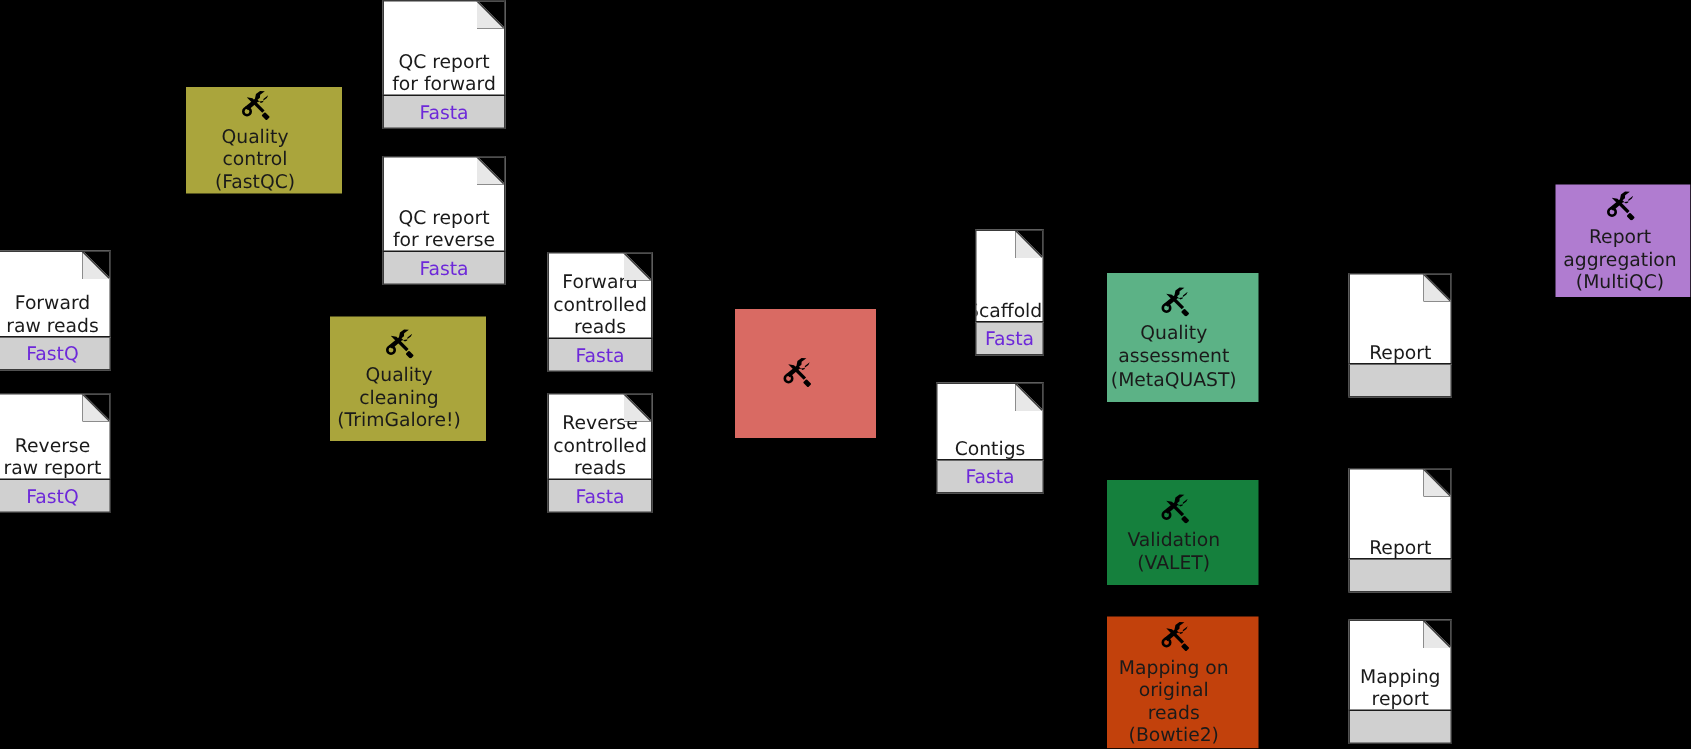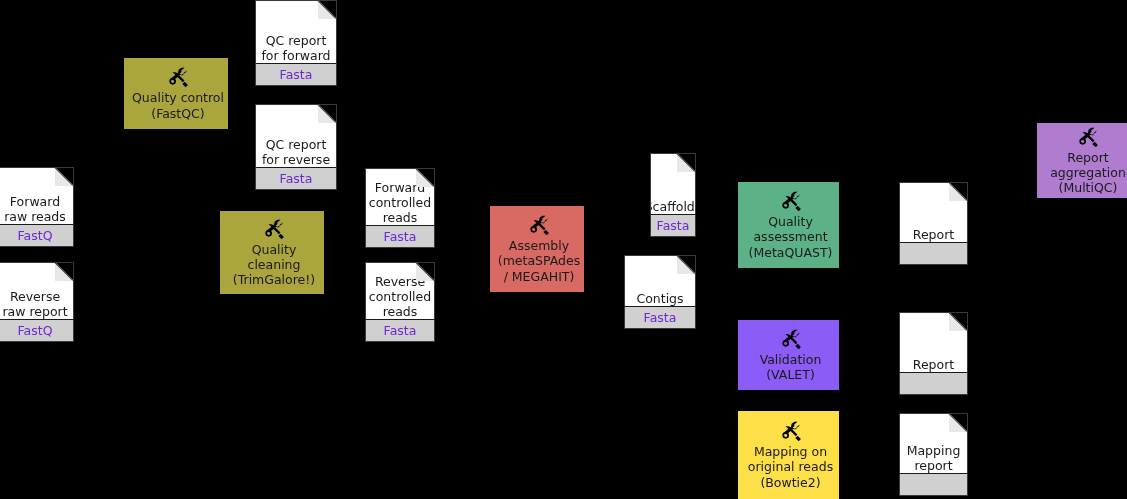--- a/index.html
+++ b/index.html
@@ -23,21 +23,21 @@
     position: absolute;
     box-sizing: border-box;
     display: flex;
     flex-direction: column;
     align-items: center;
     justify-content: center;
     text-align: center;
     color: #1a1a1a;
     font-size: 12.5px;
     line-height: 1.22;
-    padding: 5px 0 6px 4px;
+    padding: 5px 16px 6px 4px;
   }
   .tool .tool-icon {
     display: block;
     margin-bottom: 3px;
     line-height: 0;
   }
   .tool .tool-label {
     display: block;
     white-space: pre-line;
   }
@@ -132,40 +132,37 @@
           <use href="#tools-glyph"></use>
         </svg></span>
       <span class="tool-label">Quality
 cleaning
 (TrimGalore!)</span>
     </div>
     <div class="tool" style="left: 490px; top: 206px; width: 94px; height: 86px; background: rgb(217, 106, 99);">
       <span class="tool-icon"><svg width="22" height="22" viewBox="0 0 64 64">
           <use href="#tools-glyph"></use>
         </svg></span>
-      <span class="tool-label">Assembly
-(metaSPAdes
-/ MEGAHIT)</span>
     </div>
     <div class="tool" style="left: 738px; top: 182px; width: 101px; height: 86px; background: rgb(92, 178, 134);">
       <span class="tool-icon"><svg width="22" height="22" viewBox="0 0 64 64">
           <use href="#tools-glyph"></use>
         </svg></span>
       <span class="tool-label">Quality
 assessment
 (MetaQUAST)</span>
     </div>
-    <div class="tool" style="left: 738px; top: 320px; width: 101px; height: 70px; background: #8b5cf6;">
+    <div class="tool" style="left: 738px; top: 320px; width: 101px; height: 70px; background: #15803d;">
       <span class="tool-icon"><svg width="22" height="22" viewBox="0 0 64 64">
           <use href="#tools-glyph"></use>
         </svg></span>
       <span class="tool-label">Validation
 (VALET)</span>
     </div>
-    <div class="tool" style="left: 738px; top: 411px; width: 101px; height: 88px; background: #fde047;">
+    <div class="tool" style="left: 738px; top: 411px; width: 101px; height: 88px; background: #c2410c;">
       <span class="tool-icon"><svg width="22" height="22" viewBox="0 0 64 64">
           <use href="#tools-glyph"></use>
         </svg></span>
       <span class="tool-label">Mapping on
 original reads
 (Bowtie2)</span>
     </div>
     <div class="tool" style="left: 1037px; top: 123px; width: 98px; height: 75px; background: rgb(176, 124, 208);">
       <span class="tool-icon"><svg width="22" height="22" viewBox="0 0 64 64">
           <use href="#tools-glyph"></use>

